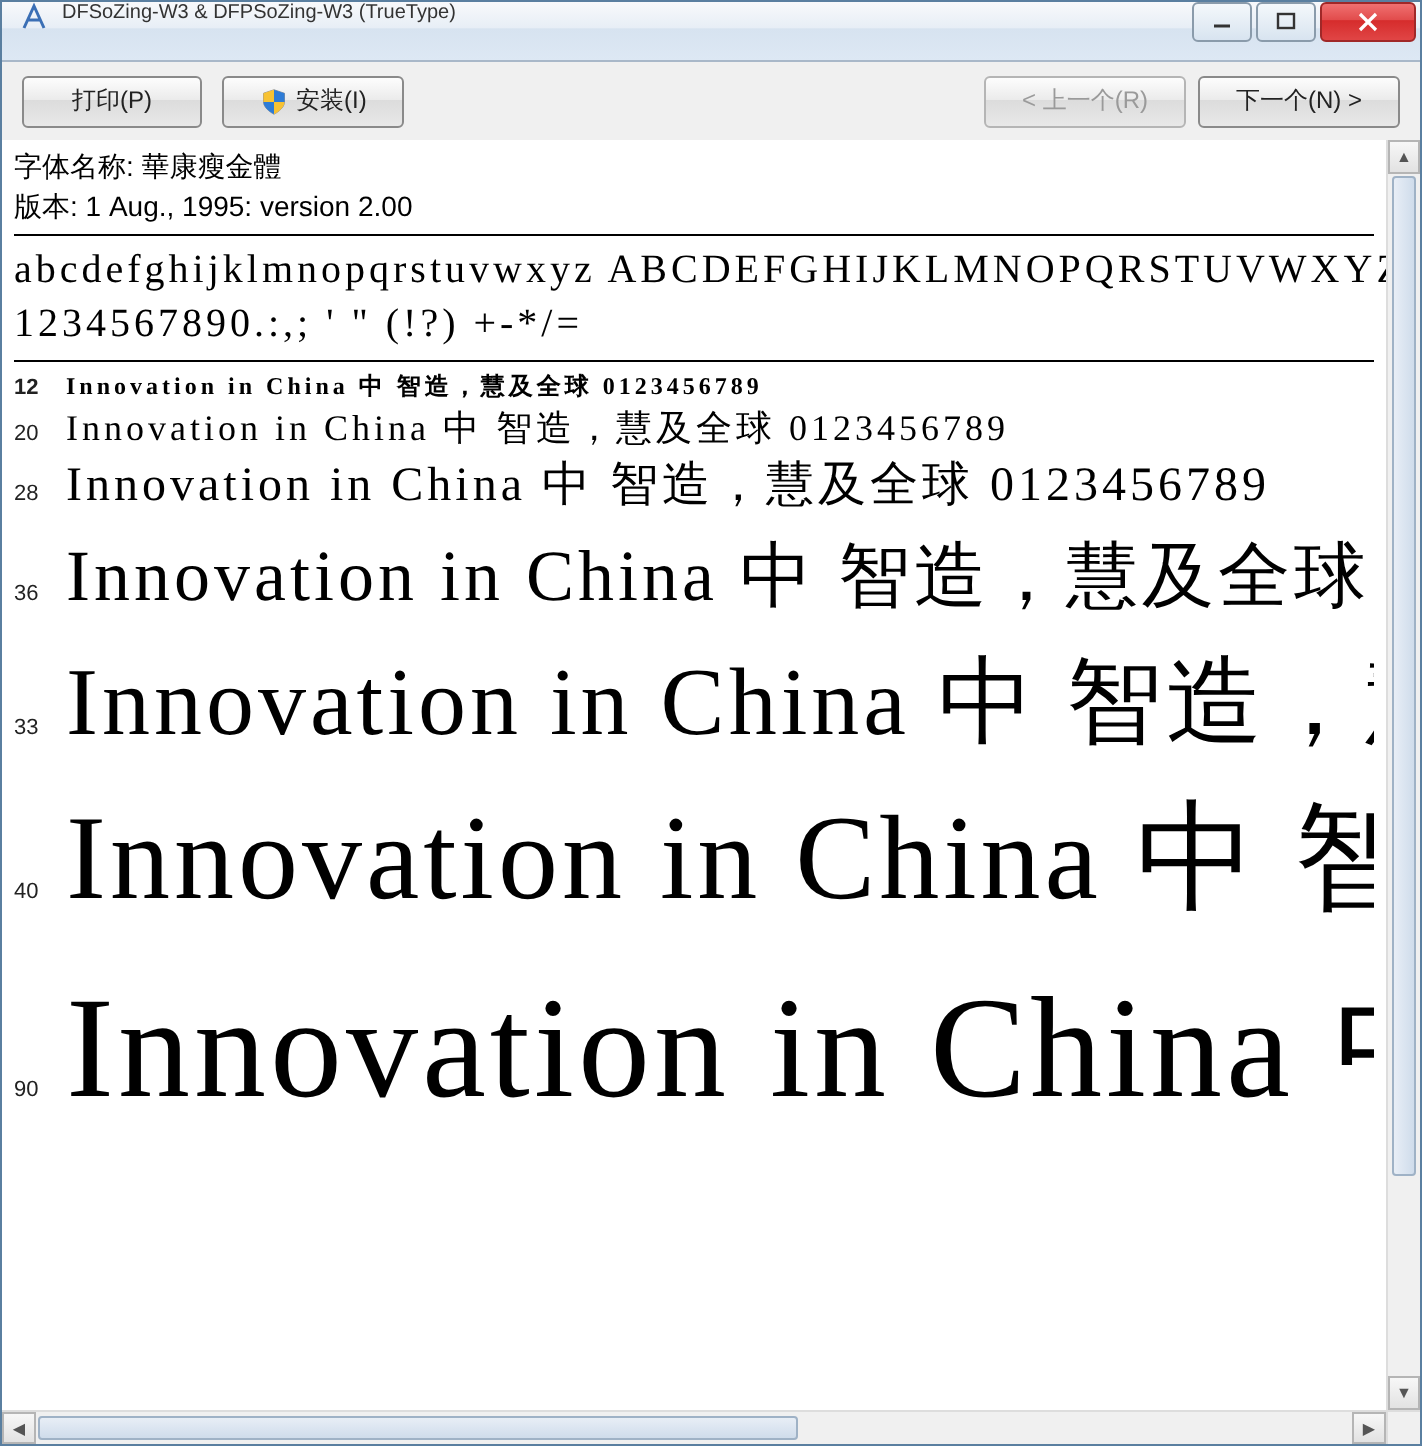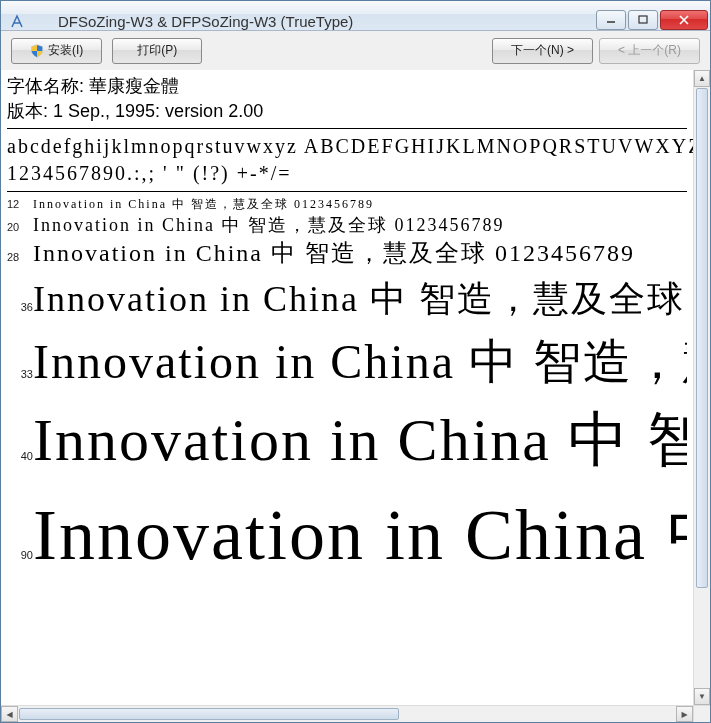--- a/index.html
+++ b/index.html
@@ -9,25 +9,24 @@
     width: 711px;
     height: 723px;
     overflow: hidden;
     border: 1px solid #5a7fa0;
   }
   .titlebar {
     height: 30px;
     background: linear-gradient(to bottom, #f8f9fb 0%, #e7eef6 45%, #d7e3f0 46%, #dde8f4 100%);
     border-bottom: 1px solid #a9b8c9;
     display: flex;
-    align-items: flex-end;
+    align-items: flex-start;
     padding: 0 2px 0 8px;
-    font-size: 15px;
+    font-size: 10px;
     color: #333;
-    gap: 27px;
   }
   .app-icon {
     width: 16px; height: 16px;
     margin-right: 6px;
     display: inline-flex;
     align-items: center; justify-content: center;
     color: #3b6fb5;
   }
   .title-text { flex: 1; }
   .win-controls { display: flex; gap: 0; }
@@ -87,21 +86,21 @@
     overflow: hidden;
     background: #fff;
   }
   .scroll-area {
     position: absolute;
     top: 0; left: 0; right: 17px; bottom: 17px;
     overflow: hidden;
     padding: 2px 6px 0 6px;
   }
   .meta-block {
-    font-size: 18px;
+    font-size: 14px;
     line-height: 1.4;
     padding: 2px 0 4px 0;
     color: #000;
     font-family: Tahoma, sans-serif;
   }
   .alpha-block {
     border-top: 1px solid #000;
     border-bottom: 1px solid #000;
     padding: 4px 0;
     font-family: "Times New Roman", serif;
@@ -127,22 +126,22 @@
     flex-shrink: 0;
     color: #222;
   }
   .s12 .sample-text { font-size: 12px; }
   .s18 .sample-text { font-size: 18px; }
   .s24 .sample-text { font-size: 24px; }
   .s36 .sample-text { font-size: 36px; }
   .s48 .sample-text { font-size: 48px; }
   .s60 .sample-text { font-size: 60px; }
   .s72 .sample-text { font-size: 72px; }
-  .s12 { padding-top: 4px; }
-  .s36, .s48, .s60, .s72 { padding-top: 6px; text-align: right; }
+  .s12 { padding-top: 4px; font-weight: bold; }
+  .s36, .s48, .s60, .s72 { padding-top: 6px; }
   .vscroll {
     position: absolute;
     top: 0; right: 0; bottom: 17px;
     width: 17px;
     background: #f0f0f0;
     border-left: 1px solid #ddd;
   }
   .vscroll .arrow {
     height: 17px; width: 100%;
     background: linear-gradient(to bottom, #f7f7f7, #e2e2e2);
@@ -215,57 +214,57 @@
       <svg width="12" height="10">
           <path d="M2 1 L10 9 M10 1 L2 9" stroke="#fff" stroke-width="1.6"></path>
         </svg>
     </div>
   </div>
 </div>
 
 <div class="toolbar">
   <div class="toolbar-left">
     <div class="btn">
+      <span>打印(P)</span>
+    </div>
+    <div class="btn">
       <span class="shield">
         <svg viewBox="0 0 16 16" width="14" height="14">
           <path d="M8 1 L14 3 V8 C14 12 8 15 8 15 C8 15 2 12 2 8 V3 Z" fill="#fff" stroke="#888" stroke-width="0.5"></path>
           <path d="M8 1 L14 3 V8 H8 Z" fill="#2e7cd6"></path>
           <path d="M8 1 L2 3 V8 H8 Z" fill="#f7c233"></path>
           <path d="M8 8 H14 C14 12 8 15 8 15 Z" fill="#f7c233"></path>
           <path d="M8 8 H2 C2 12 8 15 8 15 Z" fill="#2e7cd6"></path>
         </svg>
       </span>
       <span>安装(I)</span>
     </div>
-    <div class="btn">
-      <span>打印(P)</span>
-    </div>
   </div>
   <div class="toolbar-spacer"></div>
   <div class="toolbar-right">
+    <div class="btn disabled">
+      <span>&lt; 上一个(R)</span>
+    </div>
     <div class="btn">
       <span>下一个(N) &gt;</span>
-    </div>
-    <div class="btn disabled">
-      <span>&lt; 上一个(R)</span>
     </div>
   </div>
 </div>
 
 <div class="content">
   <div class="scroll-area">
 
     <div class="meta-block">
       <div>
         <span>字体名称:</span>
         <span>華康瘦金體</span>
       </div>
       <div>
         <span>版本:</span>
-        <span>1 Sep., 1995: version 2.00</span>
+        <span>1 Aug., 1995: version 2.00</span>
       </div>
     </div>
 
     <div class="alpha-block">
       <div>abcdefghijklmnopqrstuvwxyz ABCDEFGHIJKLMNOPQRSTUVWXYZ</div>
       <div>1234567890.:,; ' " (!?) +-*/=</div>
     </div>
 
     <div class="sample-row s12">
       <span class="size-label">12</span>

